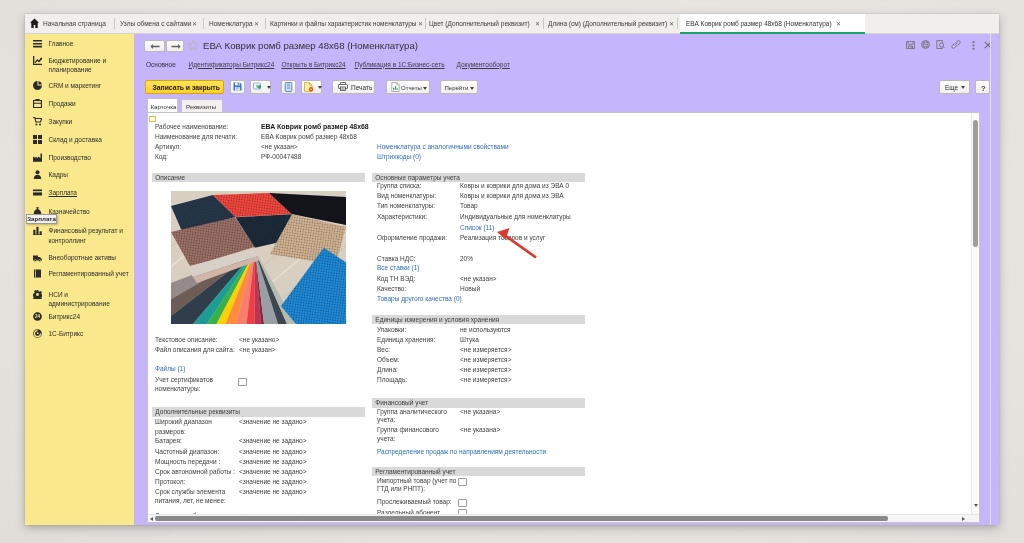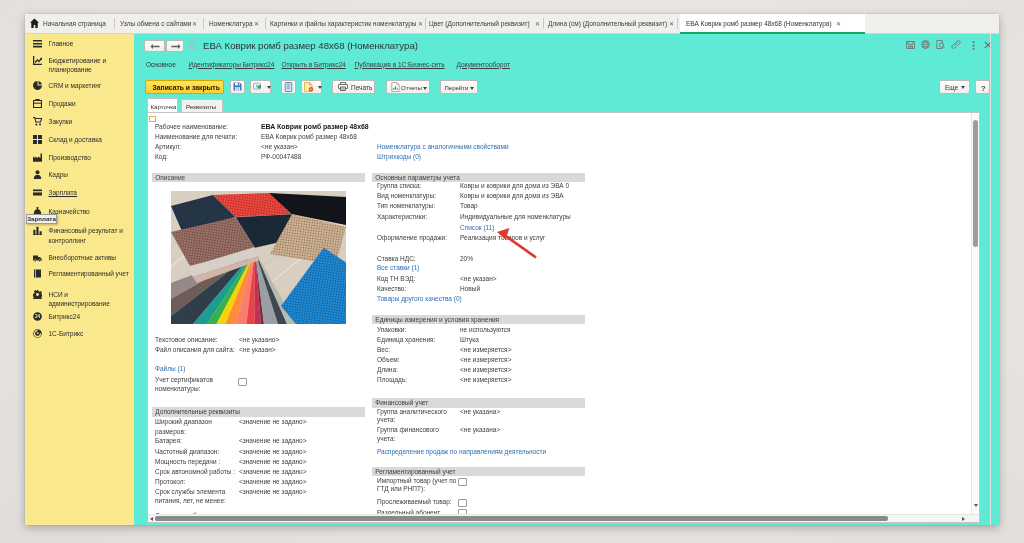--- a/index.html
+++ b/index.html
@@ -1,16 +1,16 @@
 <!DOCTYPE html>
 <html><head><meta charset="utf-8">
 <style>
 html,body{margin:0;padding:0;}
 body{width:1024px;height:543px;background:radial-gradient(ellipse at 55% 38%, #ebe8e4 0%, #e8e5e1 55%, #e1deda 100%);font-family:"Liberation Sans",sans-serif;position:relative;overflow:hidden;}
-#win{position:absolute;left:25px;top:14px;width:974px;height:511px;background:#5eead4;box-shadow:0 3px 9px rgba(80,75,70,.38),0 0 2px rgba(0,0,0,.15);}
+#win{position:absolute;left:25px;top:14px;width:974px;height:511px;background:#c4b5fd;box-shadow:0 3px 9px rgba(80,75,70,.38),0 0 2px rgba(0,0,0,.15);}
 .abs{position:absolute;}
 #tabbar{position:absolute;left:0;top:0;width:974px;height:19px;background:#f1efec;border-bottom:1px solid #d7d4d0;}
 .ttab{position:absolute;top:0;height:19px;font-size:6.5px;color:#3b3b3b;white-space:nowrap;}
 .ttab .tx{position:absolute;top:6px;}
 .tsep{position:absolute;top:4px;height:11px;width:1px;background:#ccc9c5;}
 .tclose{color:#5a5a5a;font-size:6px;}
 #activetab{position:absolute;left:655px;top:0;width:185px;height:17.5px;background:#fff;border-bottom:2px solid #17a360;}
 #sidebar{position:absolute;left:0;top:20px;width:109px;height:491px;background:#fae88c;}
 .mi{position:absolute;left:23.5px;font-size:6.5px;color:#2c2c2c;line-height:9.6px;white-space:nowrap;}
 .mico{position:absolute;left:7.5px;}

